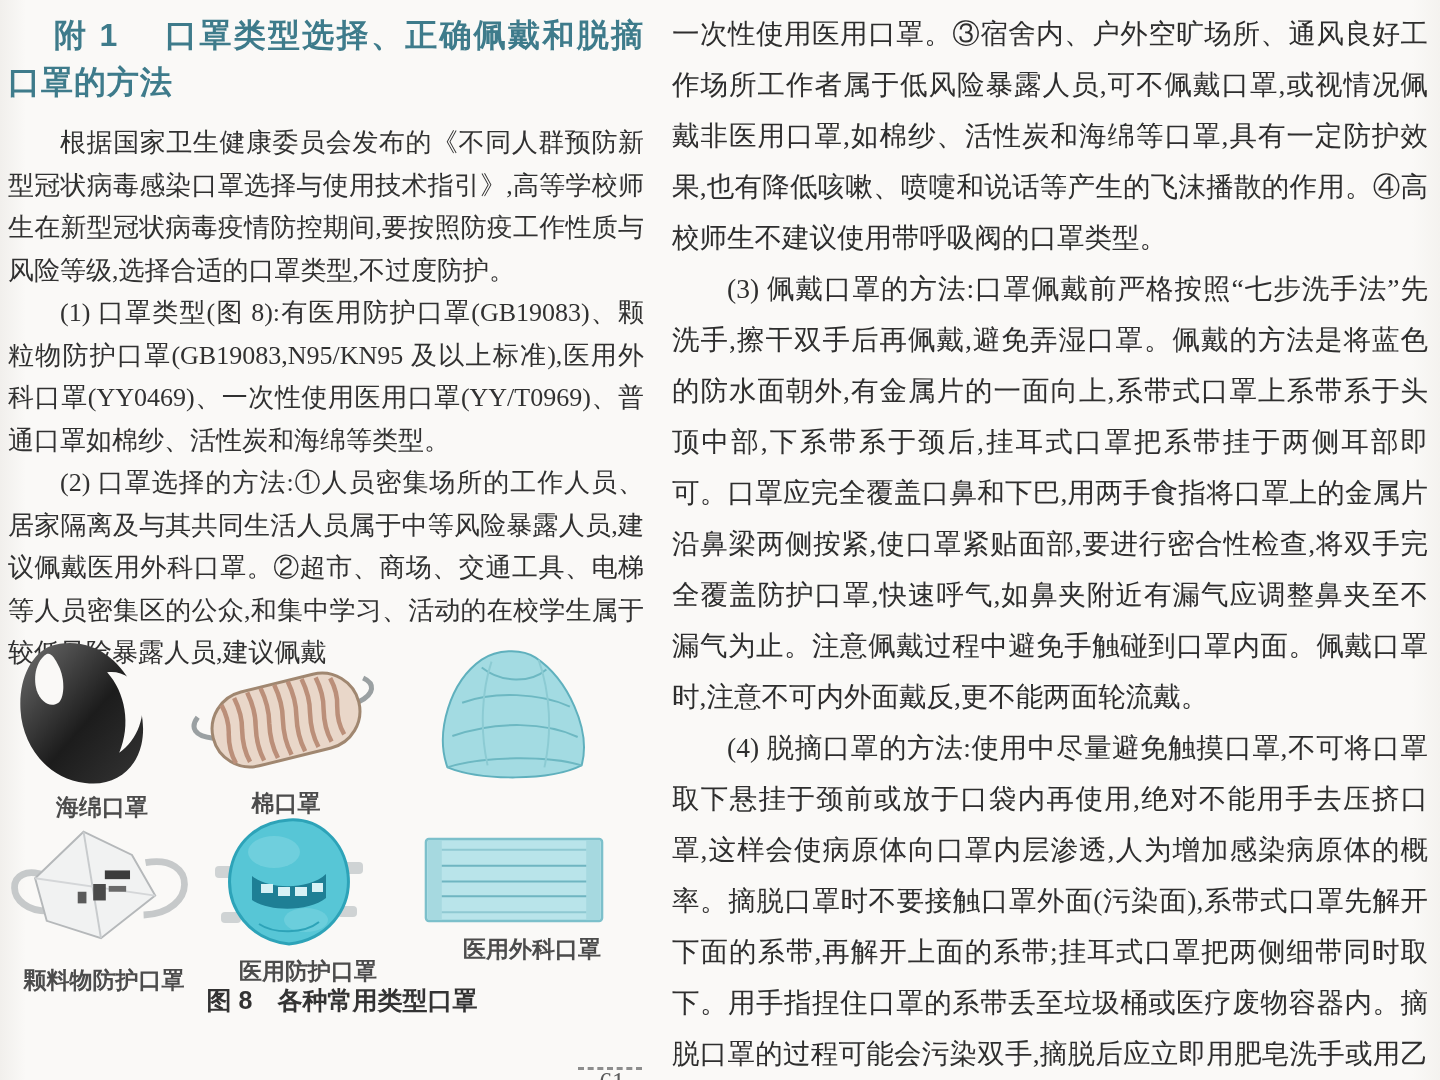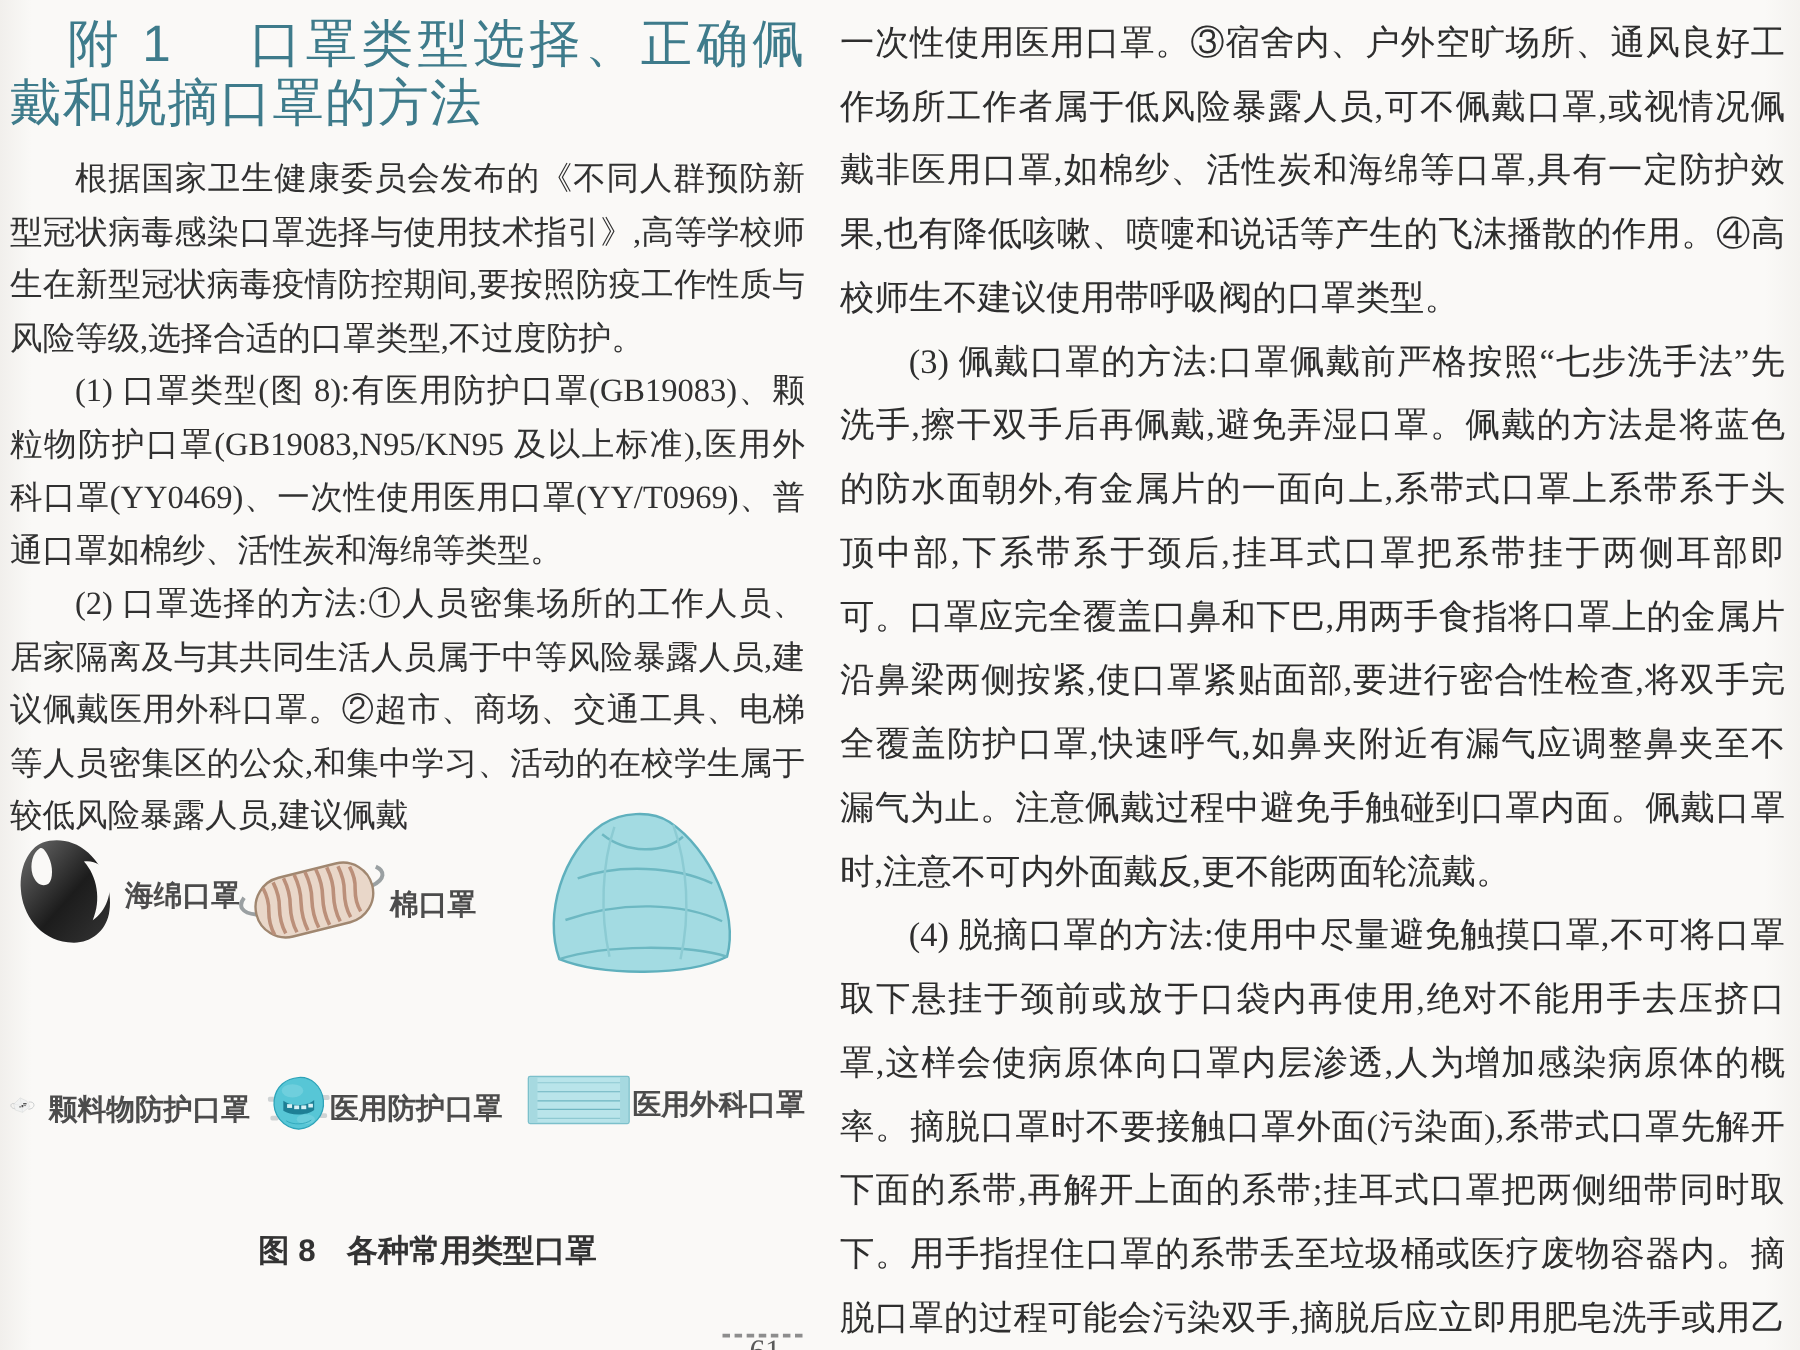--- a/index.html
+++ b/index.html
@@ -10,30 +10,30 @@
     color:#313131;
   }
   .page{position:relative;width:1440px;height:1080px;
     background:linear-gradient(90deg,#f1efec 0px,#faf9f7 26px,#faf9f7 1412px,#f4f2ef 1440px);}
 
   
   .col-left{position:absolute;left:8px;top:12px;width:636px;}
   .title{
     margin:0 0 16px 0;
     font-family:"Liberation Sans","DejaVu Sans",sans-serif;
-    font-weight:normal;font-size:41px;line-height:47px;
+    font-weight:bold;font-size:32px;line-height:47px;
     color:#3e7b8b;text-indent:46px;letter-spacing:1px;text-align:justify;
   }
   .para{margin:0;font-size:26px;line-height:42.5px;text-align:justify;
     text-indent:2em;color:#313131;}
   .para.no-indent{text-indent:0;}
 
   
   .figure{position:absolute;left:8px;top:632px;width:636px;height:400px;}
-  .mask-cell{position:absolute;display:flex;flex-direction:row;align-items:center;}
+  .mask-cell{position:absolute;display:flex;flex-direction:column;}
   .mask-cell svg{display:block;}
   .mask-label{
     font-family:"Liberation Sans","DejaVu Sans",sans-serif;font-weight:bold;
     font-size:23px;color:#4c4c4c;text-align:center;margin-top:6px;white-space:nowrap;
   }
   .cell-1{left:4px;top:8px;width:180px;}
   .cell-2{left:183px;top:26px;width:190px;}
   .cell-3{left:414px;top:10px;width:222px;}
   .cell-4{left:0px;top:188px;width:192px;gap:11px;}
   .cell-5{left:206px;top:184px;width:188px;}

